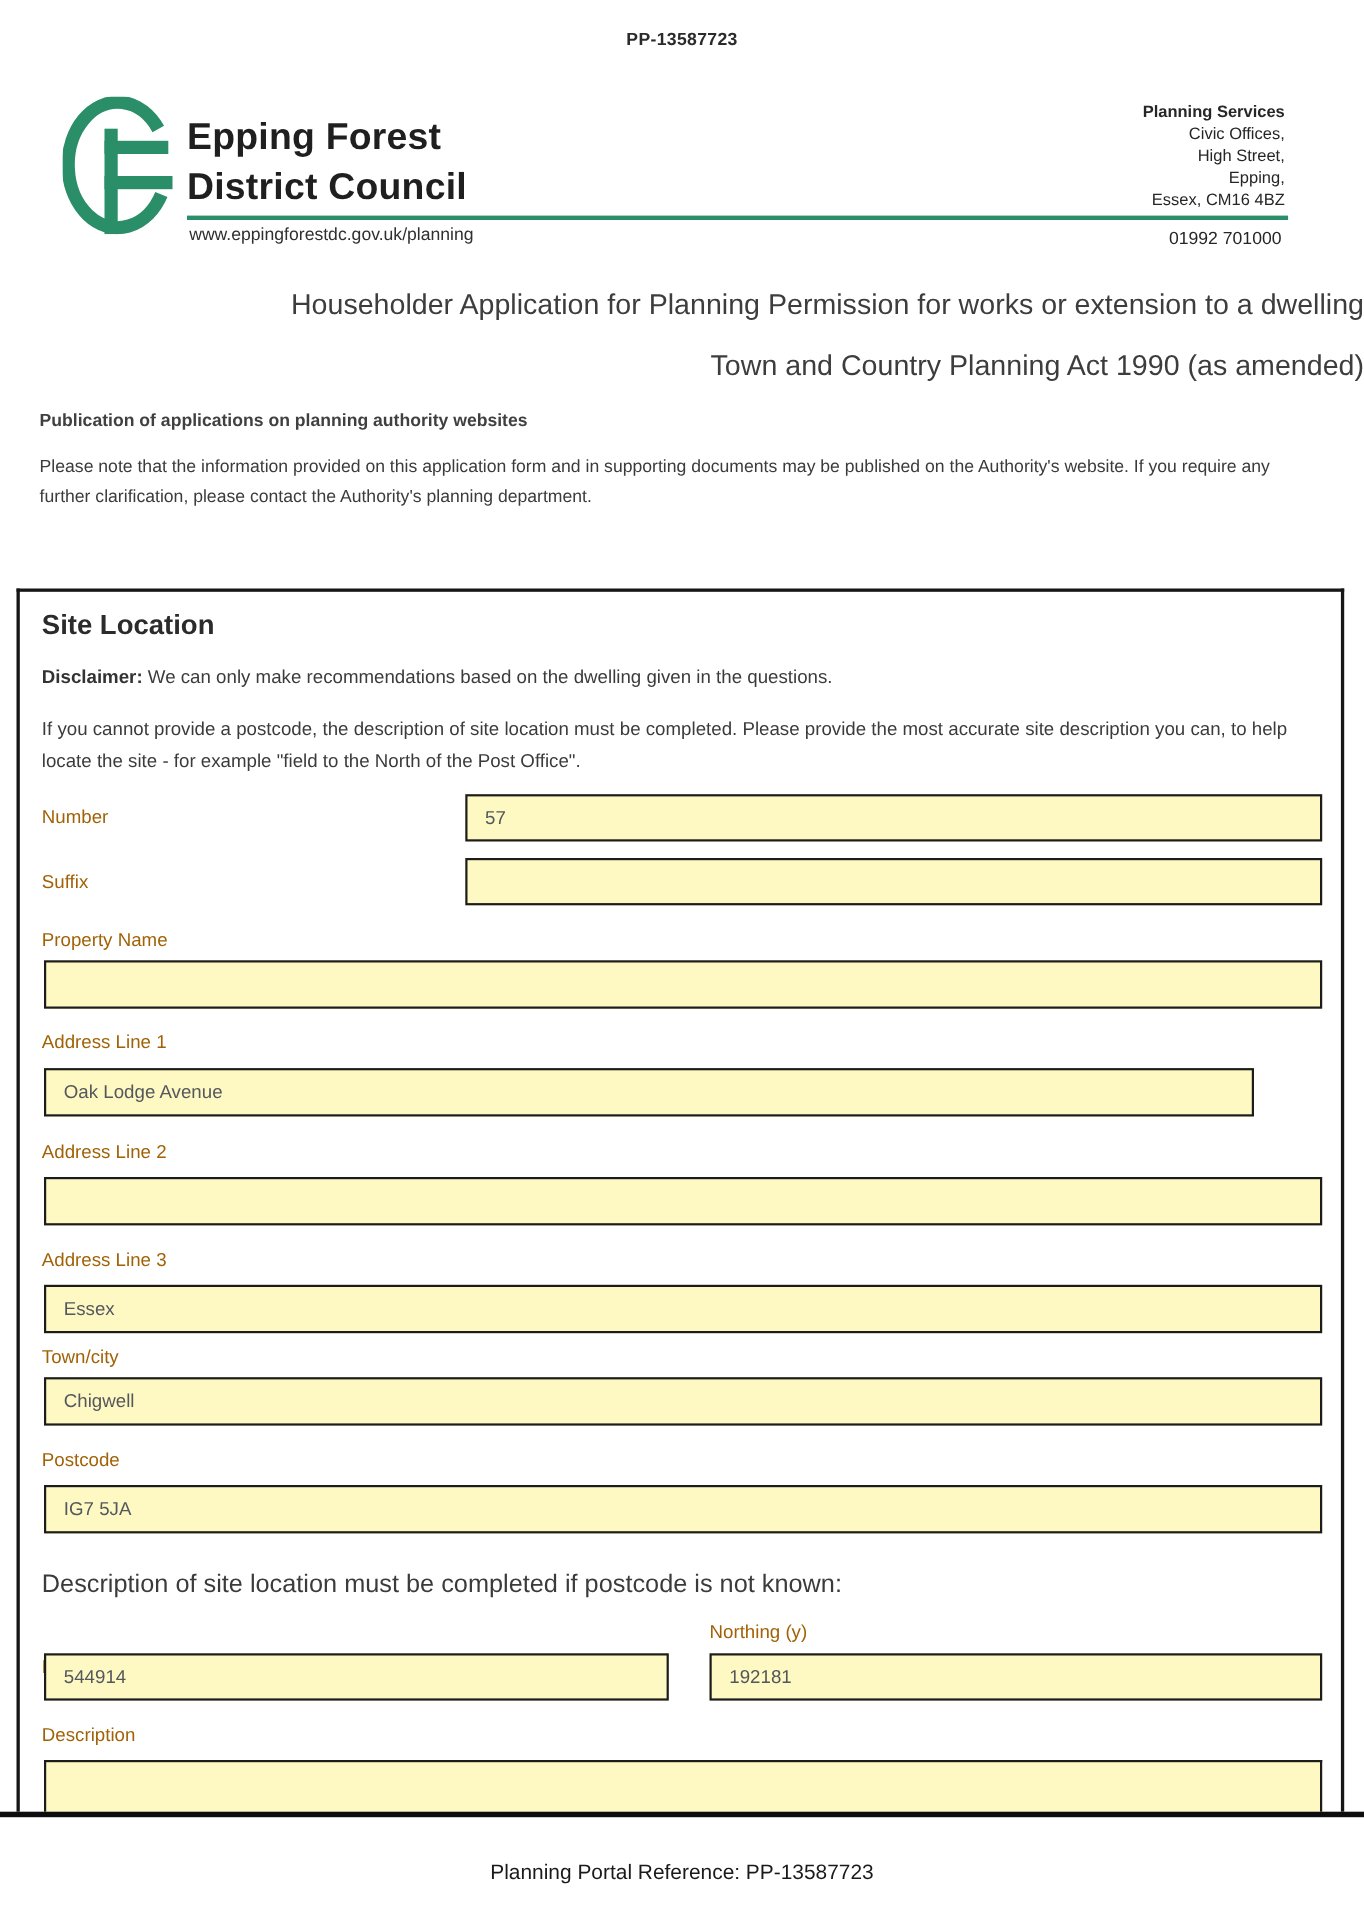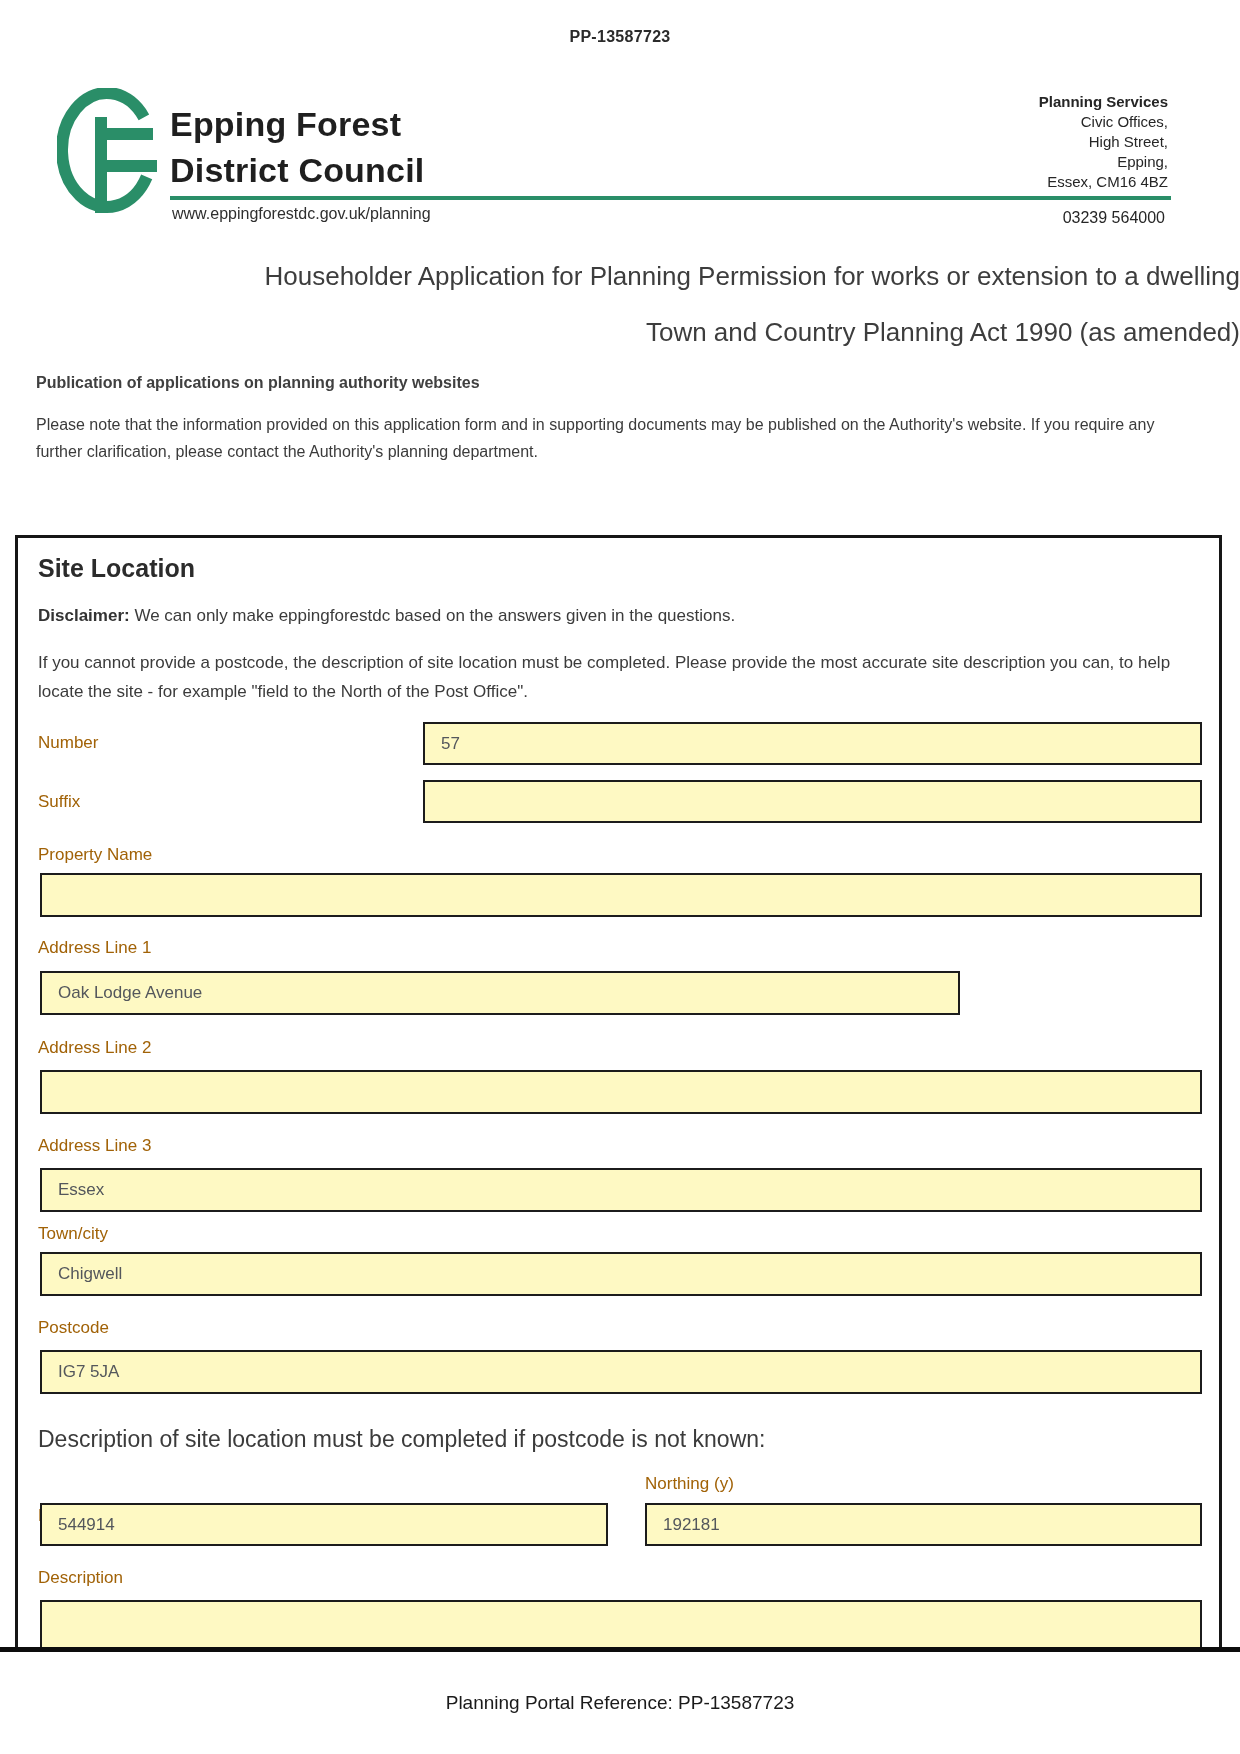--- a/index.html
+++ b/index.html
@@ -81,48 +81,48 @@
   <div class="abs green-rule" style="background:#2a8e68;"></div>
   <div class="abs site-url">www.eppingforestdc.gov.uk/planning</div>
 
   <div class="abs dept-block">
     <div class="dept">Planning Services</div>
     <div>Civic Offices,</div>
     <div>High Street,</div>
     <div>Epping,</div>
     <div>Essex, CM16 4BZ</div>
   </div>
-  <div class="abs phone">03239 564000</div>
+  <div class="abs phone">01992 701000</div>
 
   <div class="abs title-line t1">Householder Application for Planning Permission for works or extension to a dwelling</div>
   <div class="abs title-line t2">Town and Country Planning Act 1990 (as amended)</div>
   <div class="abs pub-heading">Publication of applications on planning authority websites</div>
   <div class="abs intro-para">Please note that the information provided on this application form and in supporting documents may be published on the Authority's website. If you require any further clarification, please contact the Authority's planning department.</div>
 
   <div class="abs sl-box">
     <div class="abs sl-heading">Site Location</div>
 
     <div class="abs sl-disclaimer">
       <b>Disclaimer:</b>
-      <span>We can only make eppingforestdc based on the answers given in the questions.</span>
+      <span>We can only make recommendations based on the dwelling given in the questions.</span>
     </div>
 
     <div class="abs sl-help">If you cannot provide a postcode, the description of site location must be completed. Please provide the most accurate site description you can, to help locate the site - for example "field to the North of the Post Office".</div>
 
     <div class="abs fld-label" style="left:20px;top:195px;">Number</div>
     <input class="abs fld-input" style="left: 405px; top: 184px; width: 779px; height: 43px;" type="text" value="57">
 
     <div class="abs fld-label" style="left:20px;top:254px;">Suffix</div>
     <input class="abs fld-input" style="left: 405px; top: 242px; width: 779px; height: 43px;" type="text" value="">
 
     <div class="abs fld-label" style="left:20px;top:307px;">Property Name</div>
     <input class="abs fld-input" style="left: 22px; top: 335px; width: 1162px; height: 44px;" type="text" value="">
 
     <div class="abs fld-label" style="left:20px;top:400px;">Address Line 1</div>
-    <input class="abs fld-input" style="left: 22px; top: 433px; width: 920px; height: 44px;" type="text" value="Oak Lodge Avenue">
+    <input class="abs fld-input" style="left: 22px; top: 433px; width: 1100px; height: 44px;" type="text" value="Oak Lodge Avenue">
 
     <div class="abs fld-label" style="left:20px;top:500px;">Address Line 2</div>
     <input class="abs fld-input" style="left: 22px; top: 532px; width: 1162px; height: 44px;" type="text" value="">
 
     <div class="abs fld-label" style="left:20px;top:598px;">Address Line 3</div>
     <input class="abs fld-input" style="left: 22px; top: 630px; width: 1162px; height: 44px;" type="text" value="Essex">
 
     <div class="abs fld-label" style="left:20px;top:686px;">Town/city</div>
     <input class="abs fld-input" style="left: 22px; top: 714px; width: 1162px; height: 44px;" type="text" value="Chigwell">
 

